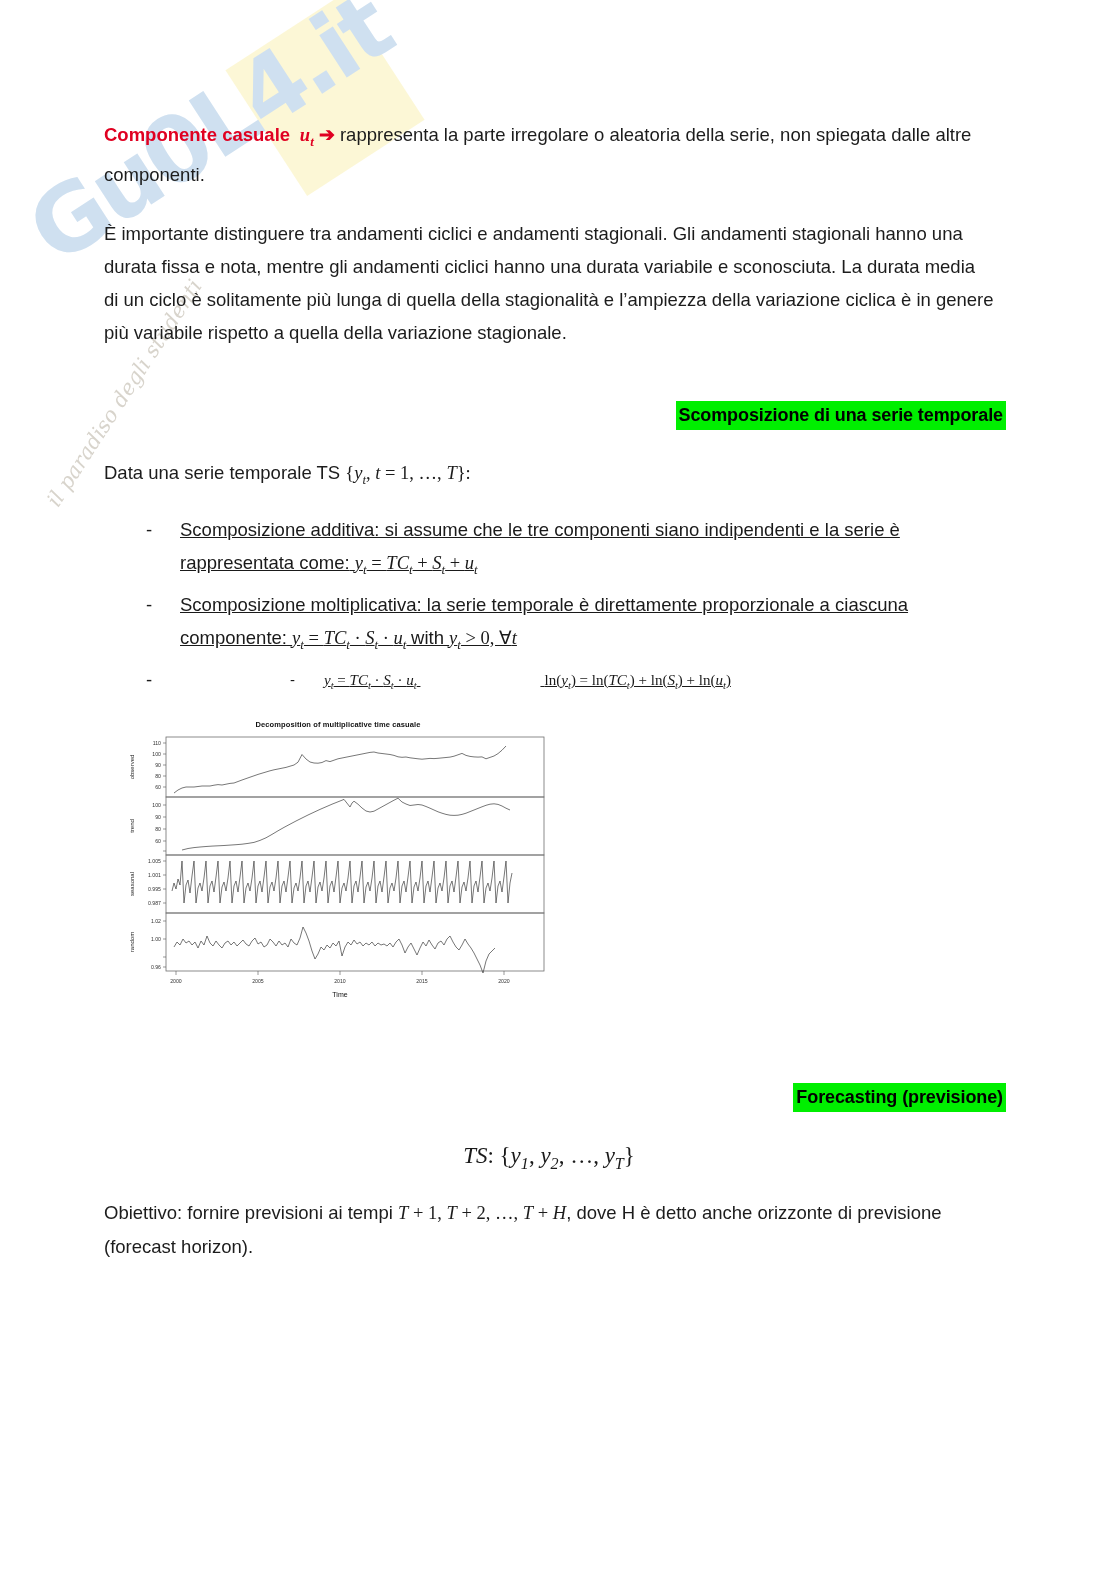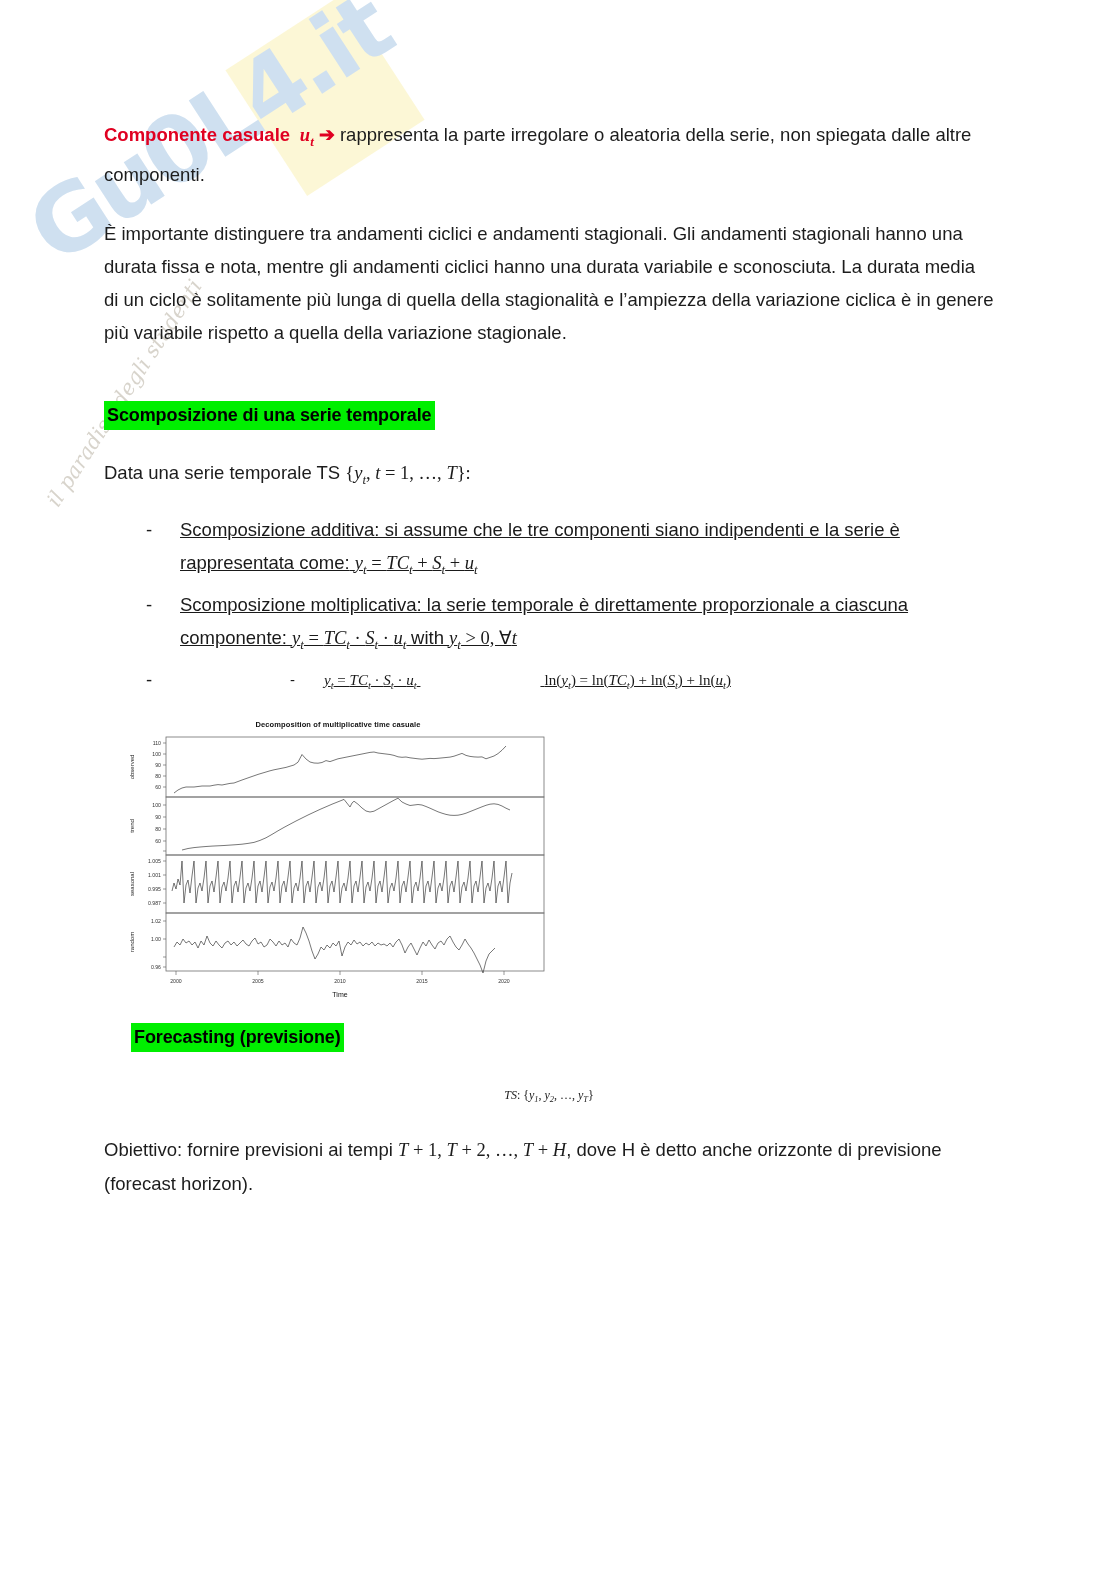--- a/index.html
+++ b/index.html
@@ -105,21 +105,21 @@
     display: inline-block;
     background: #00ef00;
     color: #000000;
     font-size: 18px;
     font-weight: bold;
     line-height: 24px;
     margin: 0;
     padding: 2px 3px 3px 3px;
     letter-spacing: -0.1px;
   }
-  .hl-wrap { margin: 0 0 26px 0; }
+  .hl-wrap { margin: 0 0 26px 0; text-align: right; }
   .sec-gap-top { margin-top: 52px; }
 
   ul.dashlist {
     list-style: none;
     margin: 0 0 6px 0;
     padding: 0 0 0 42px;
     text-decoration: underline;
   }
   ul.dashlist > li {
     position: relative;
@@ -150,21 +150,21 @@
   ul.sublist > li::before {
     content: "-";
     position: absolute;
     left: 0;
     top: 0;
   }
   .eqgap { display: inline-block; width: 120px; }
 
   .centered-eq {
     text-align: center;
-    font-size: 12px;
+    font-size: 23px;
     line-height: 34px;
     margin: 16px 0 16px 0;
     max-width: 890px;
   }
 
   
   figure.chart {
     margin: 18px 0 0 18px;
     width: 432px;
   }
@@ -339,21 +339,21 @@
             <text x="136" y="250">2005</text>
             <text x="218" y="250">2010</text>
             <text x="300" y="250">2015</text>
             <text x="382" y="250">2020</text>
           </g>
           <text class="xaxis-title" x="218" y="264" text-anchor="middle">Time</text>
         </svg>
       </div>
     </figure>
 
-    <div class="hl-wrap" style="padding-left:27px;">
+    <div class="hl-wrap" style="margin-top:60px;padding-left:27px;">
       <h2 class="hl">Forecasting (previsione)</h2>
     </div>
 
 
     <div class="centered-eq">
       <span class="mathrm"><span class="mathit">TS</span>: {<span class="mathit">y</span><sub class="ms">1</sub>, <span class="mathit">y</span><sub class="ms">2</sub>, …, <span class="mathit">y</span><sub class="ms">T</sub>}</span>
     </div>
 
     <p class="para">
       Obiettivo: fornire previsioni ai tempi <span class="mathrm"><span class="mathit">T</span> + 1, <span class="mathit">T</span> + 2, …, <span class="mathit">T</span> + <span class="mathit">H</span></span>, dove H è detto anche orizzonte di previsione (forecast horizon).

